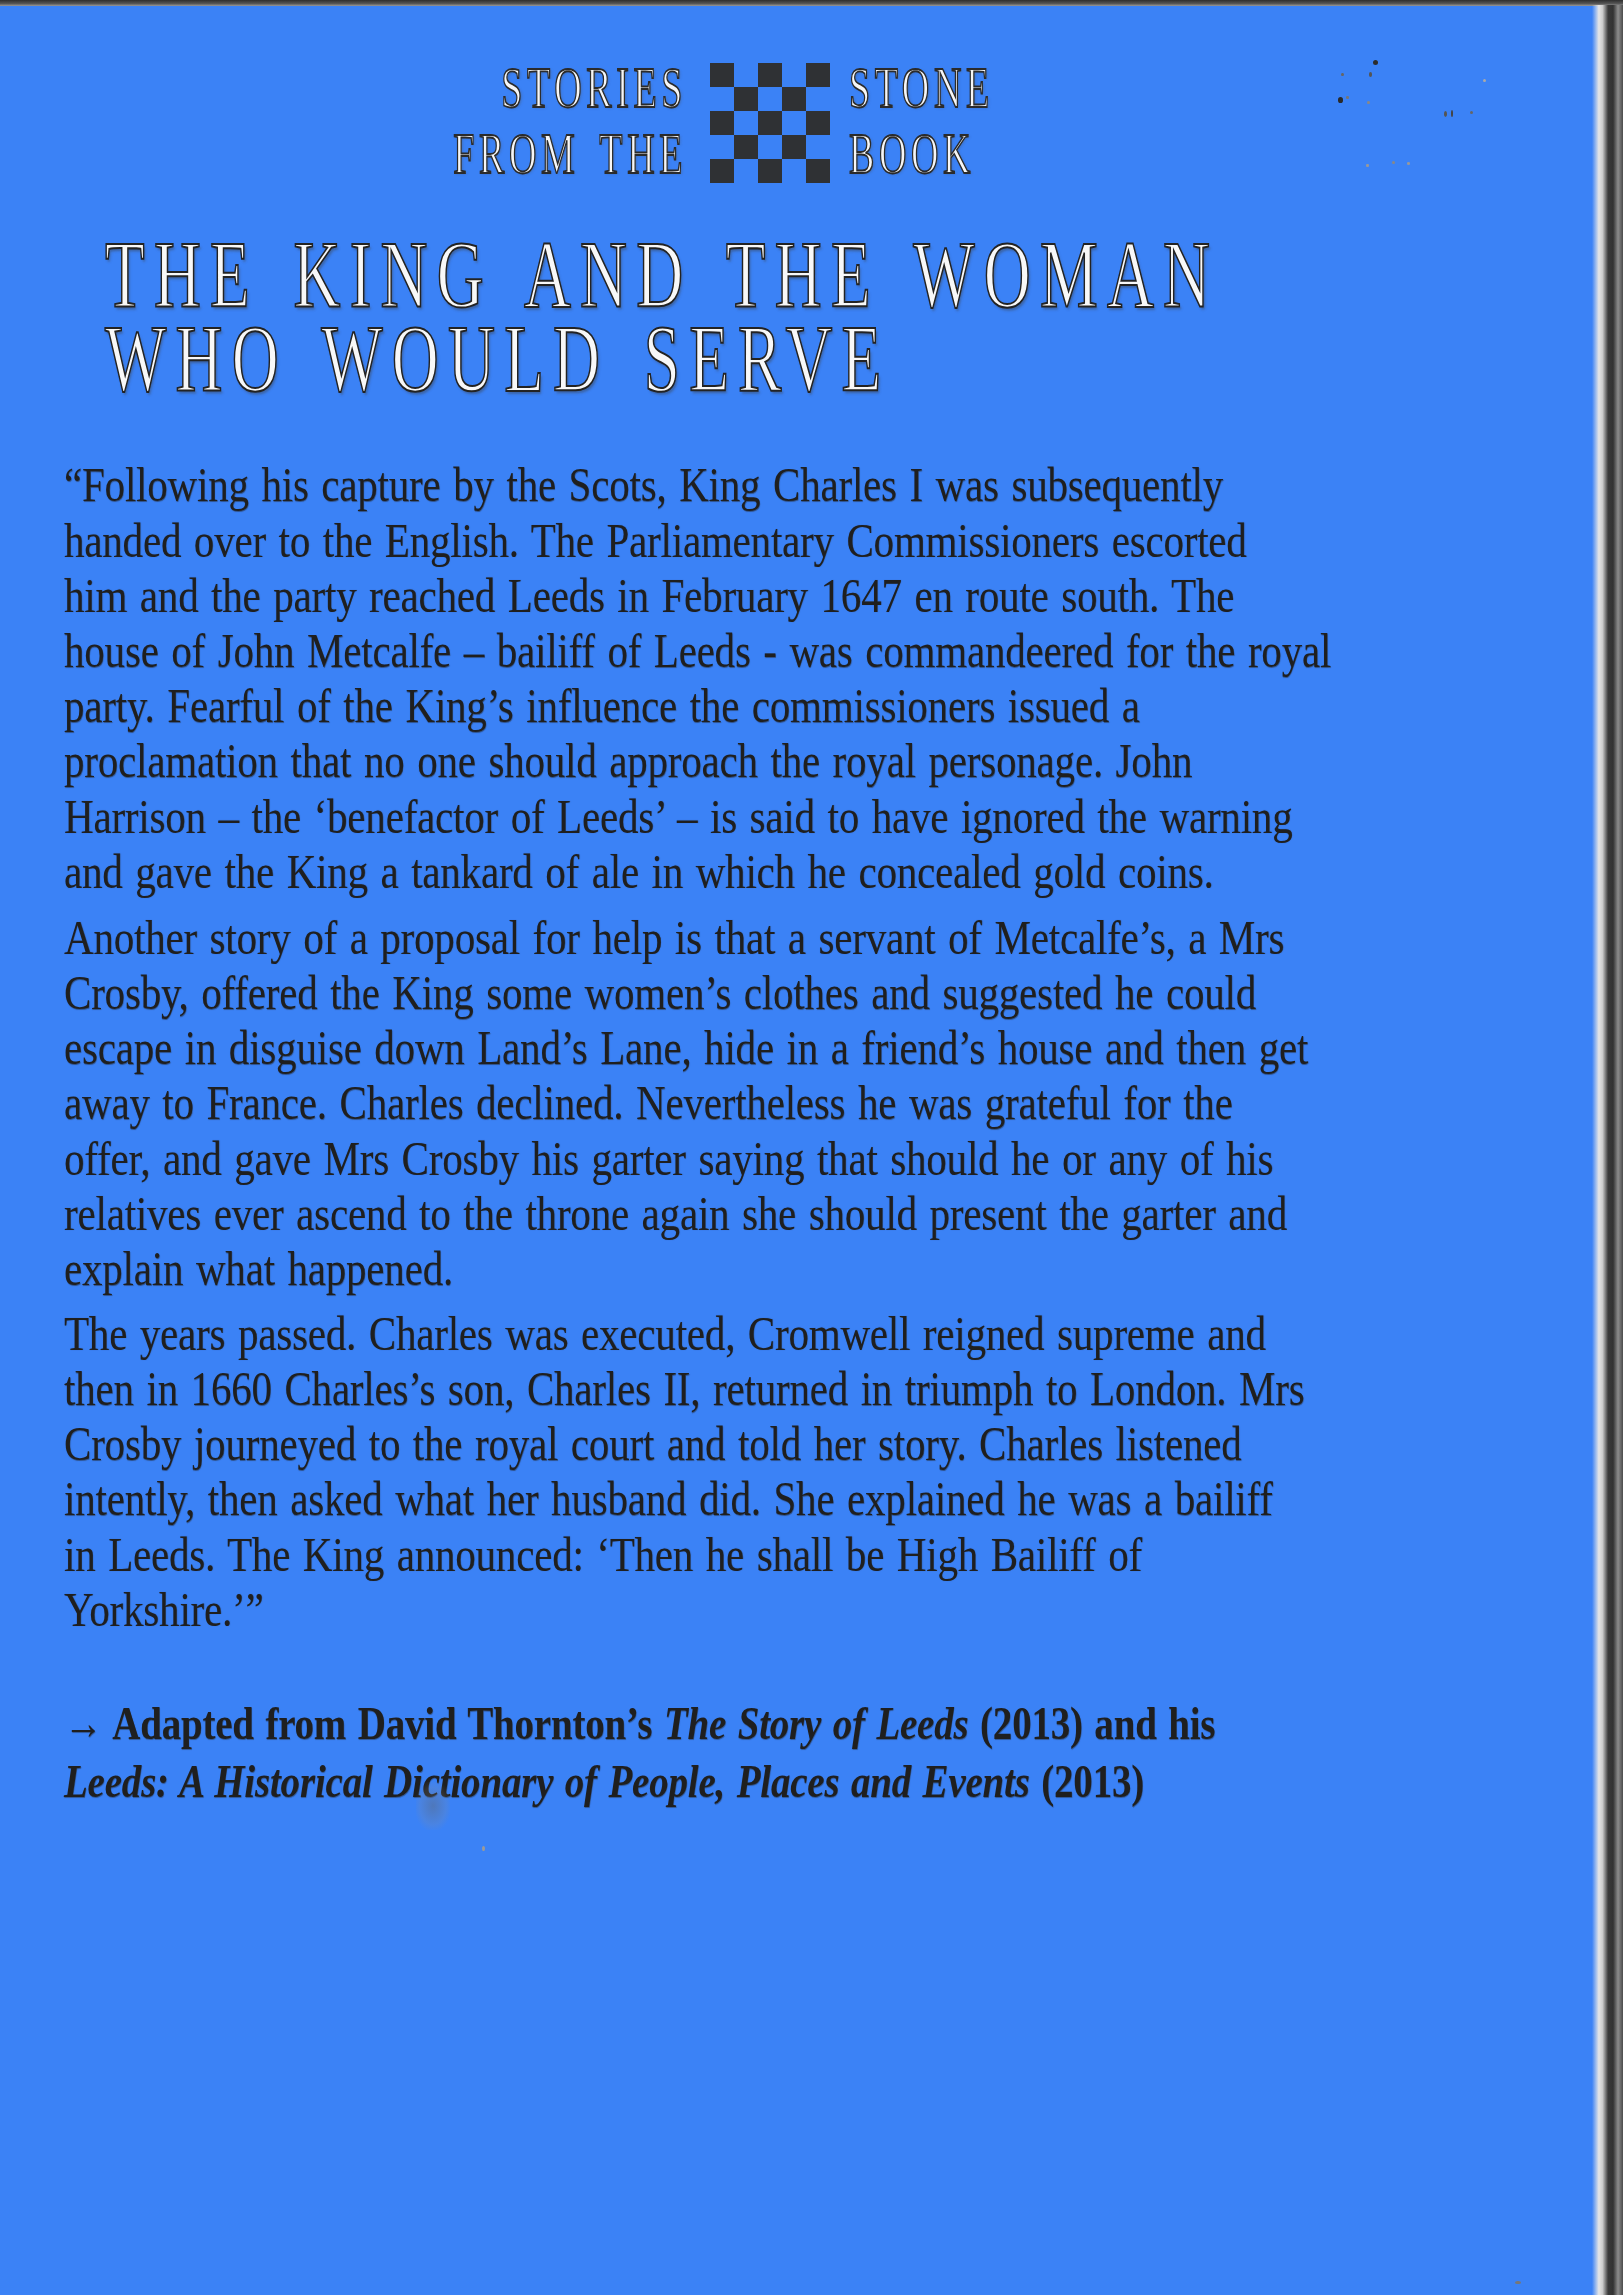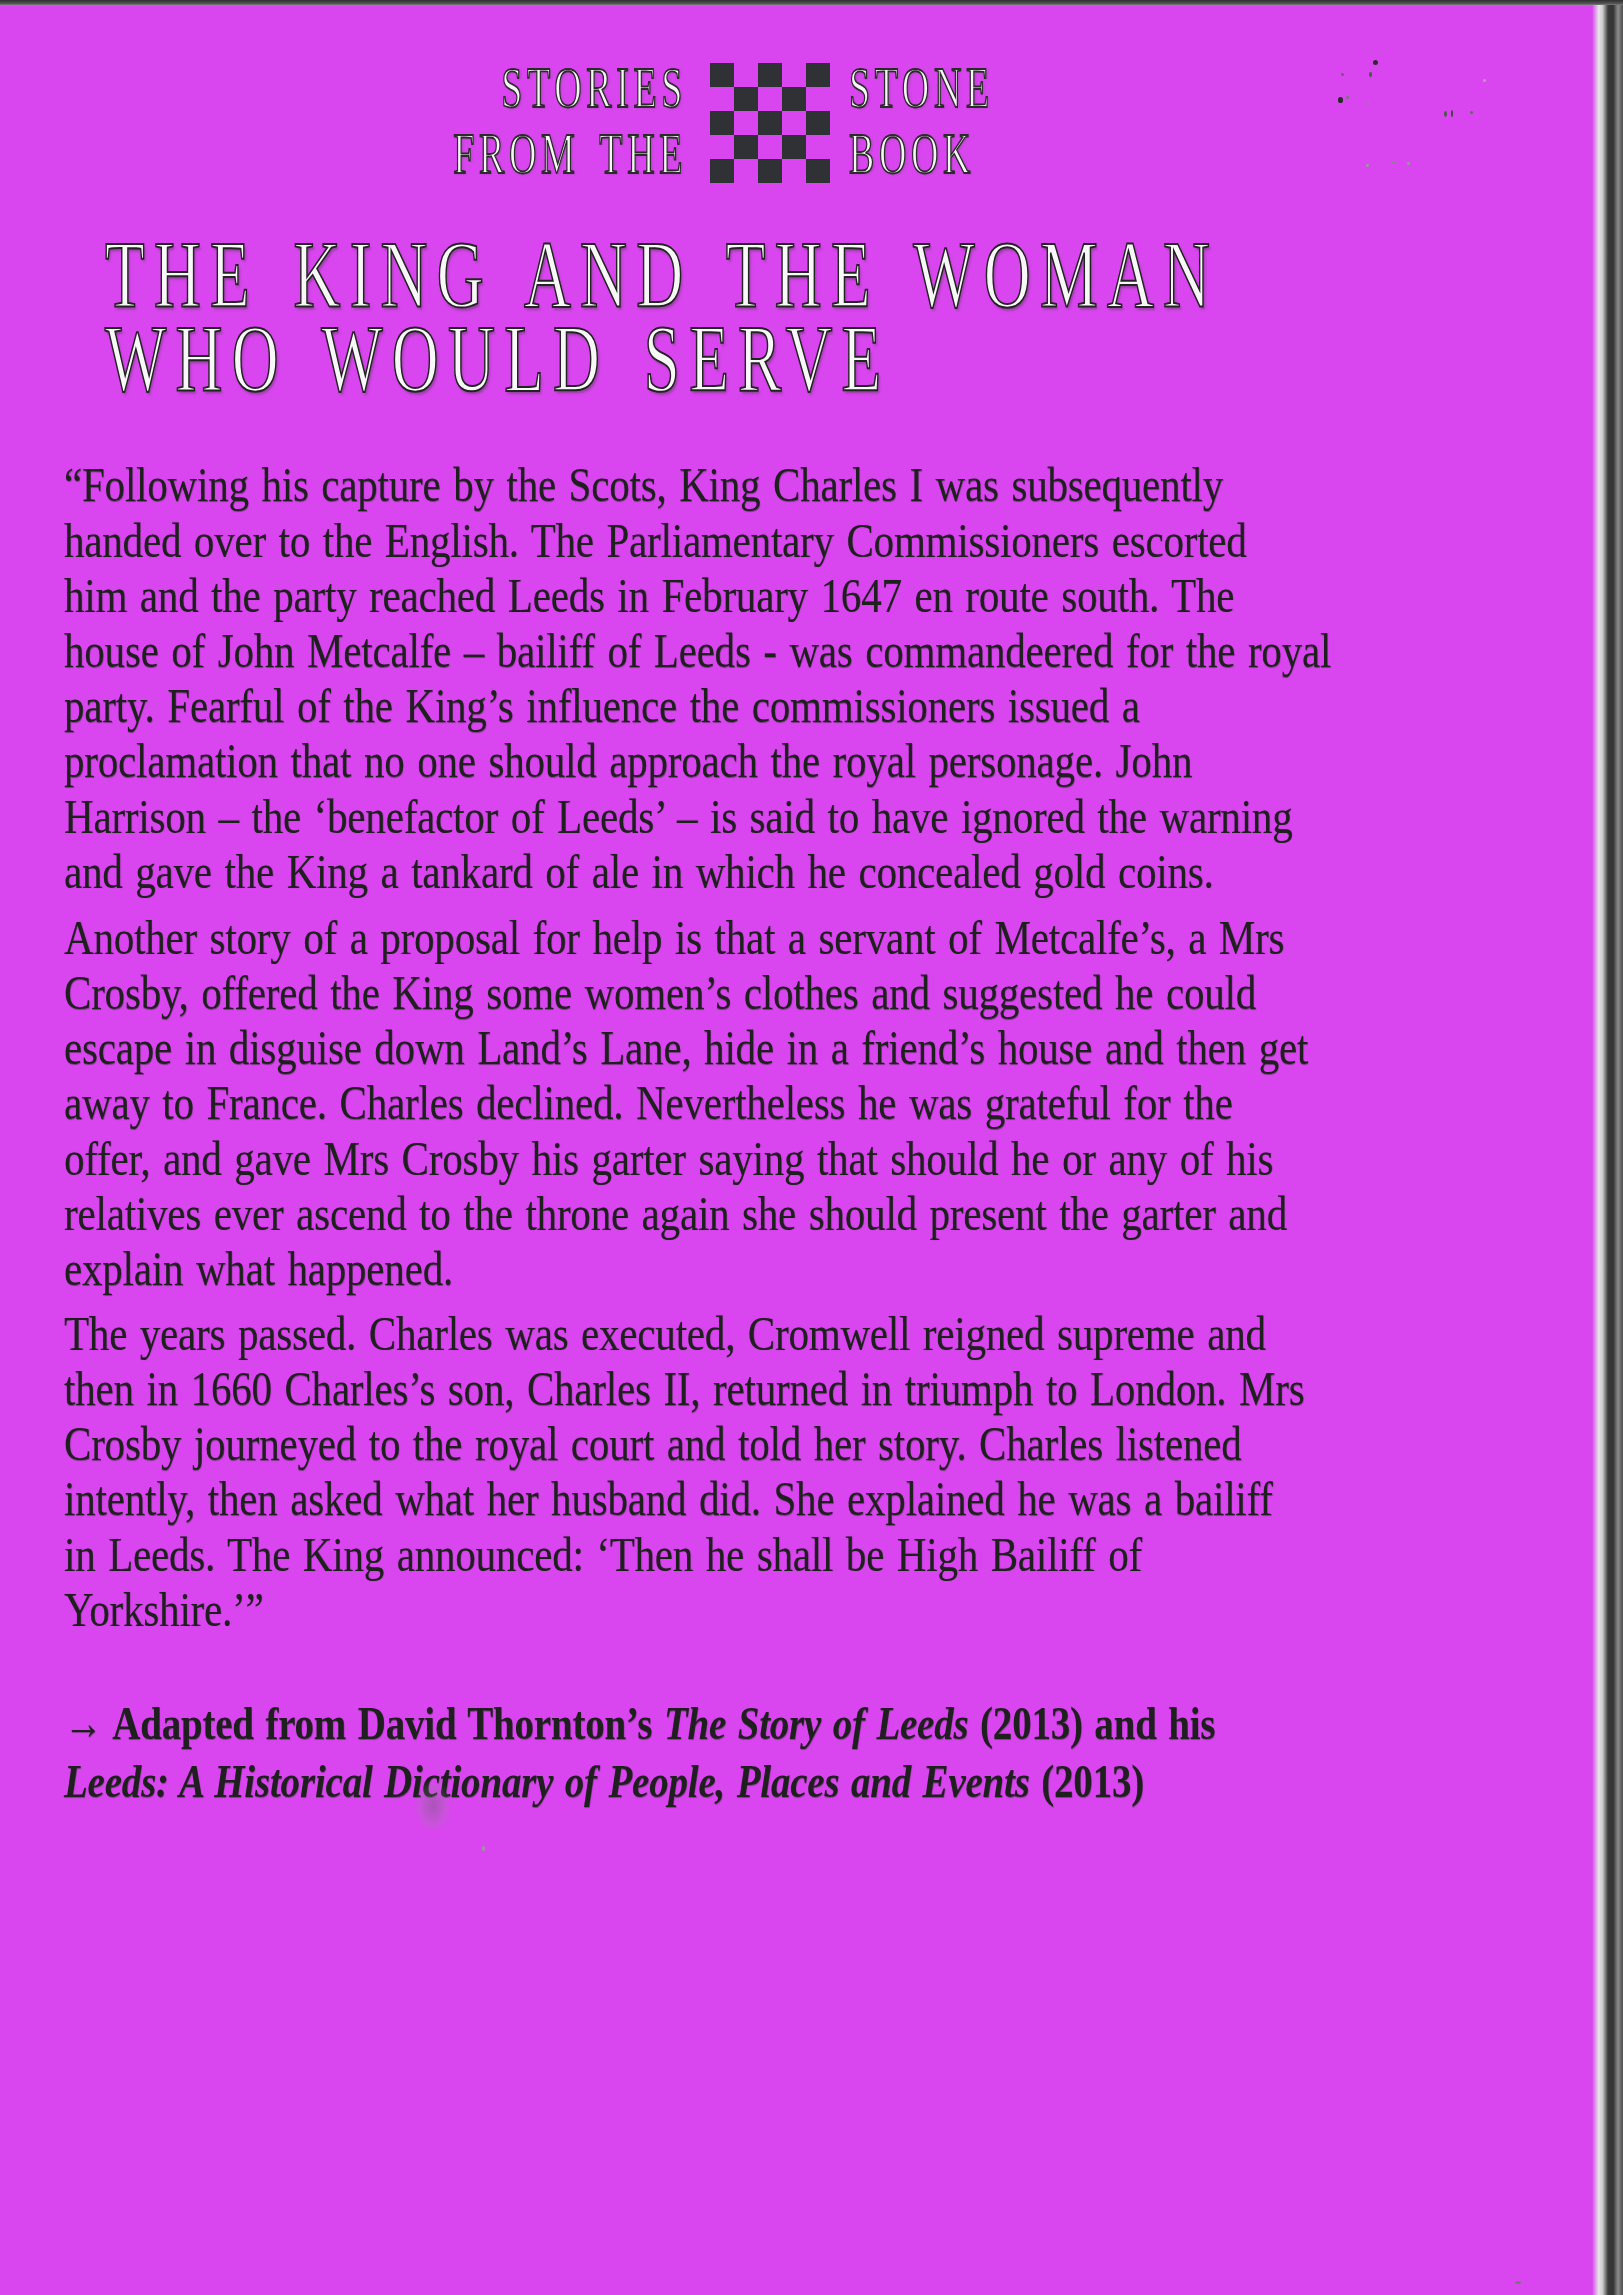--- a/index.html
+++ b/index.html
@@ -86,21 +86,21 @@
   .att-line {
     font-size:39px; line-height:48px; white-space:nowrap;
     letter-spacing:-0.2px; word-spacing:2px;
     text-shadow:0.4px 0.5px 0.7px rgba(35,35,35,.45);
   }
   .att-line .italic { font-style:italic; }
 </style>
 </head>
 <body>
 
-<div class="page" style="color: rgb(31, 31, 31); background: #d946ef;">
+<div class="page" style="color: rgb(31, 31, 31); background: #3b82f6;">
 
   <div class="top-edge"></div>
   <div class="right-edge"></div>
 
   <header>
     <div class="masthead-left">
       <div class="engraved">STORIES</div>
       <div class="engraved">FROM THE</div>
     </div>
     <div class="checkerboard">

